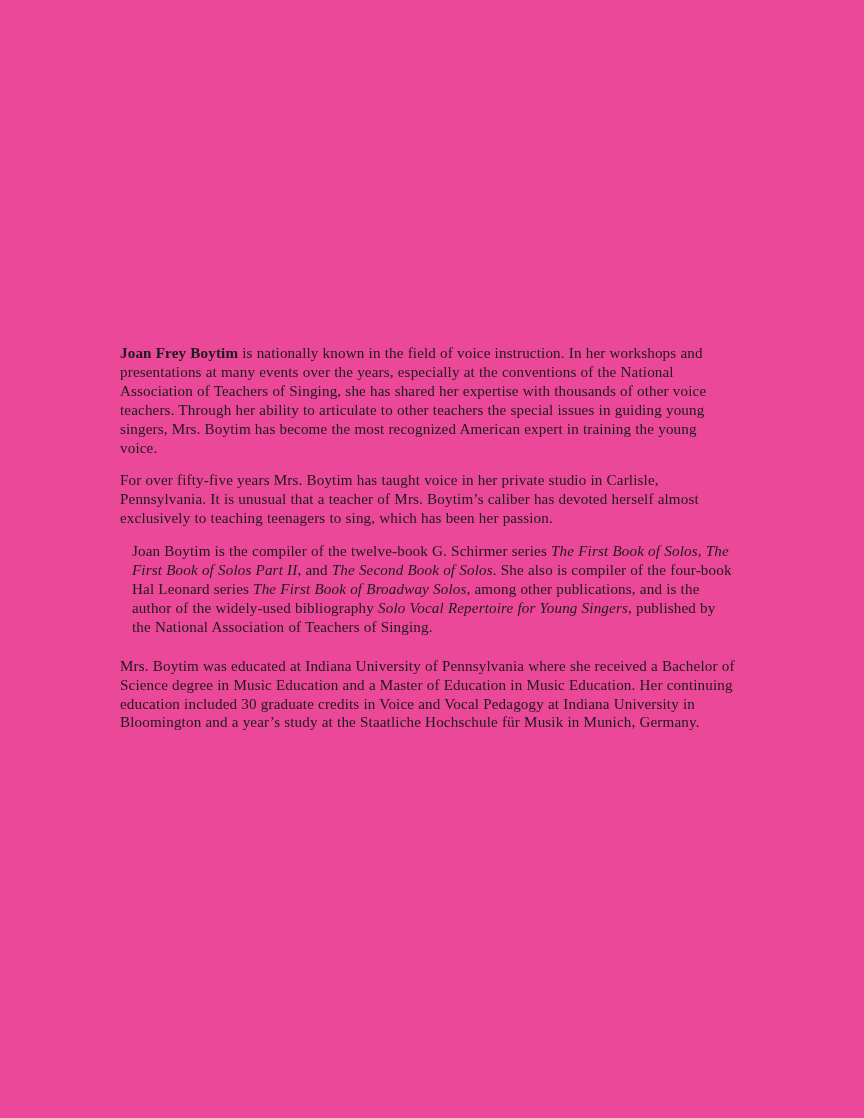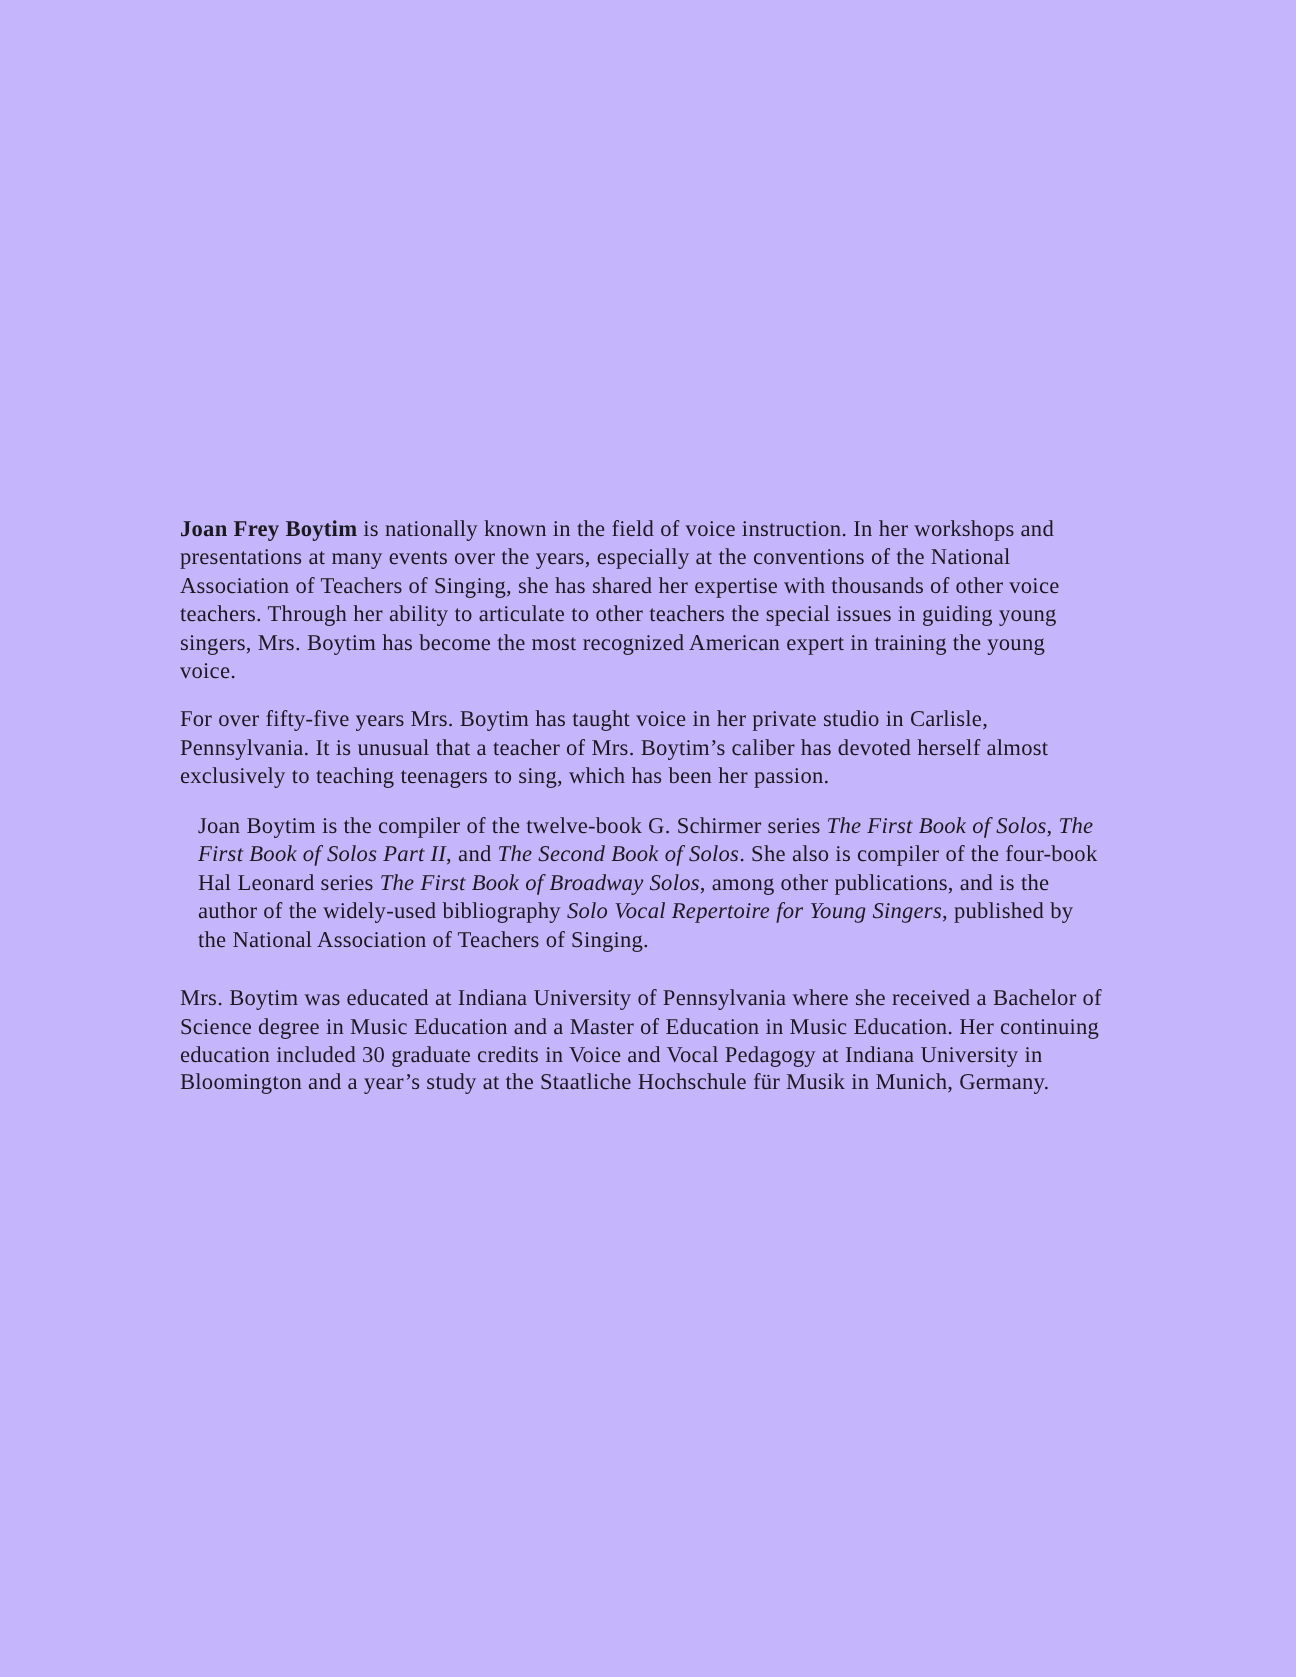--- a/index.html
+++ b/index.html
@@ -14,21 +14,21 @@
     position: relative;
     overflow: hidden;
     font-family: "Liberation Serif", "DejaVu Serif", serif;
     color: #1a1a1a;
     -webkit-font-smoothing: antialiased;
   }
 
   .page {
     position: absolute;
     inset: 0;
-    background: #c4b5fd;
+    background: #ec4899;
   }
 
   
   .bio-block {
     position: absolute;
     left: 120px;
     top: 344px;
     width: 618px;
   }
 

